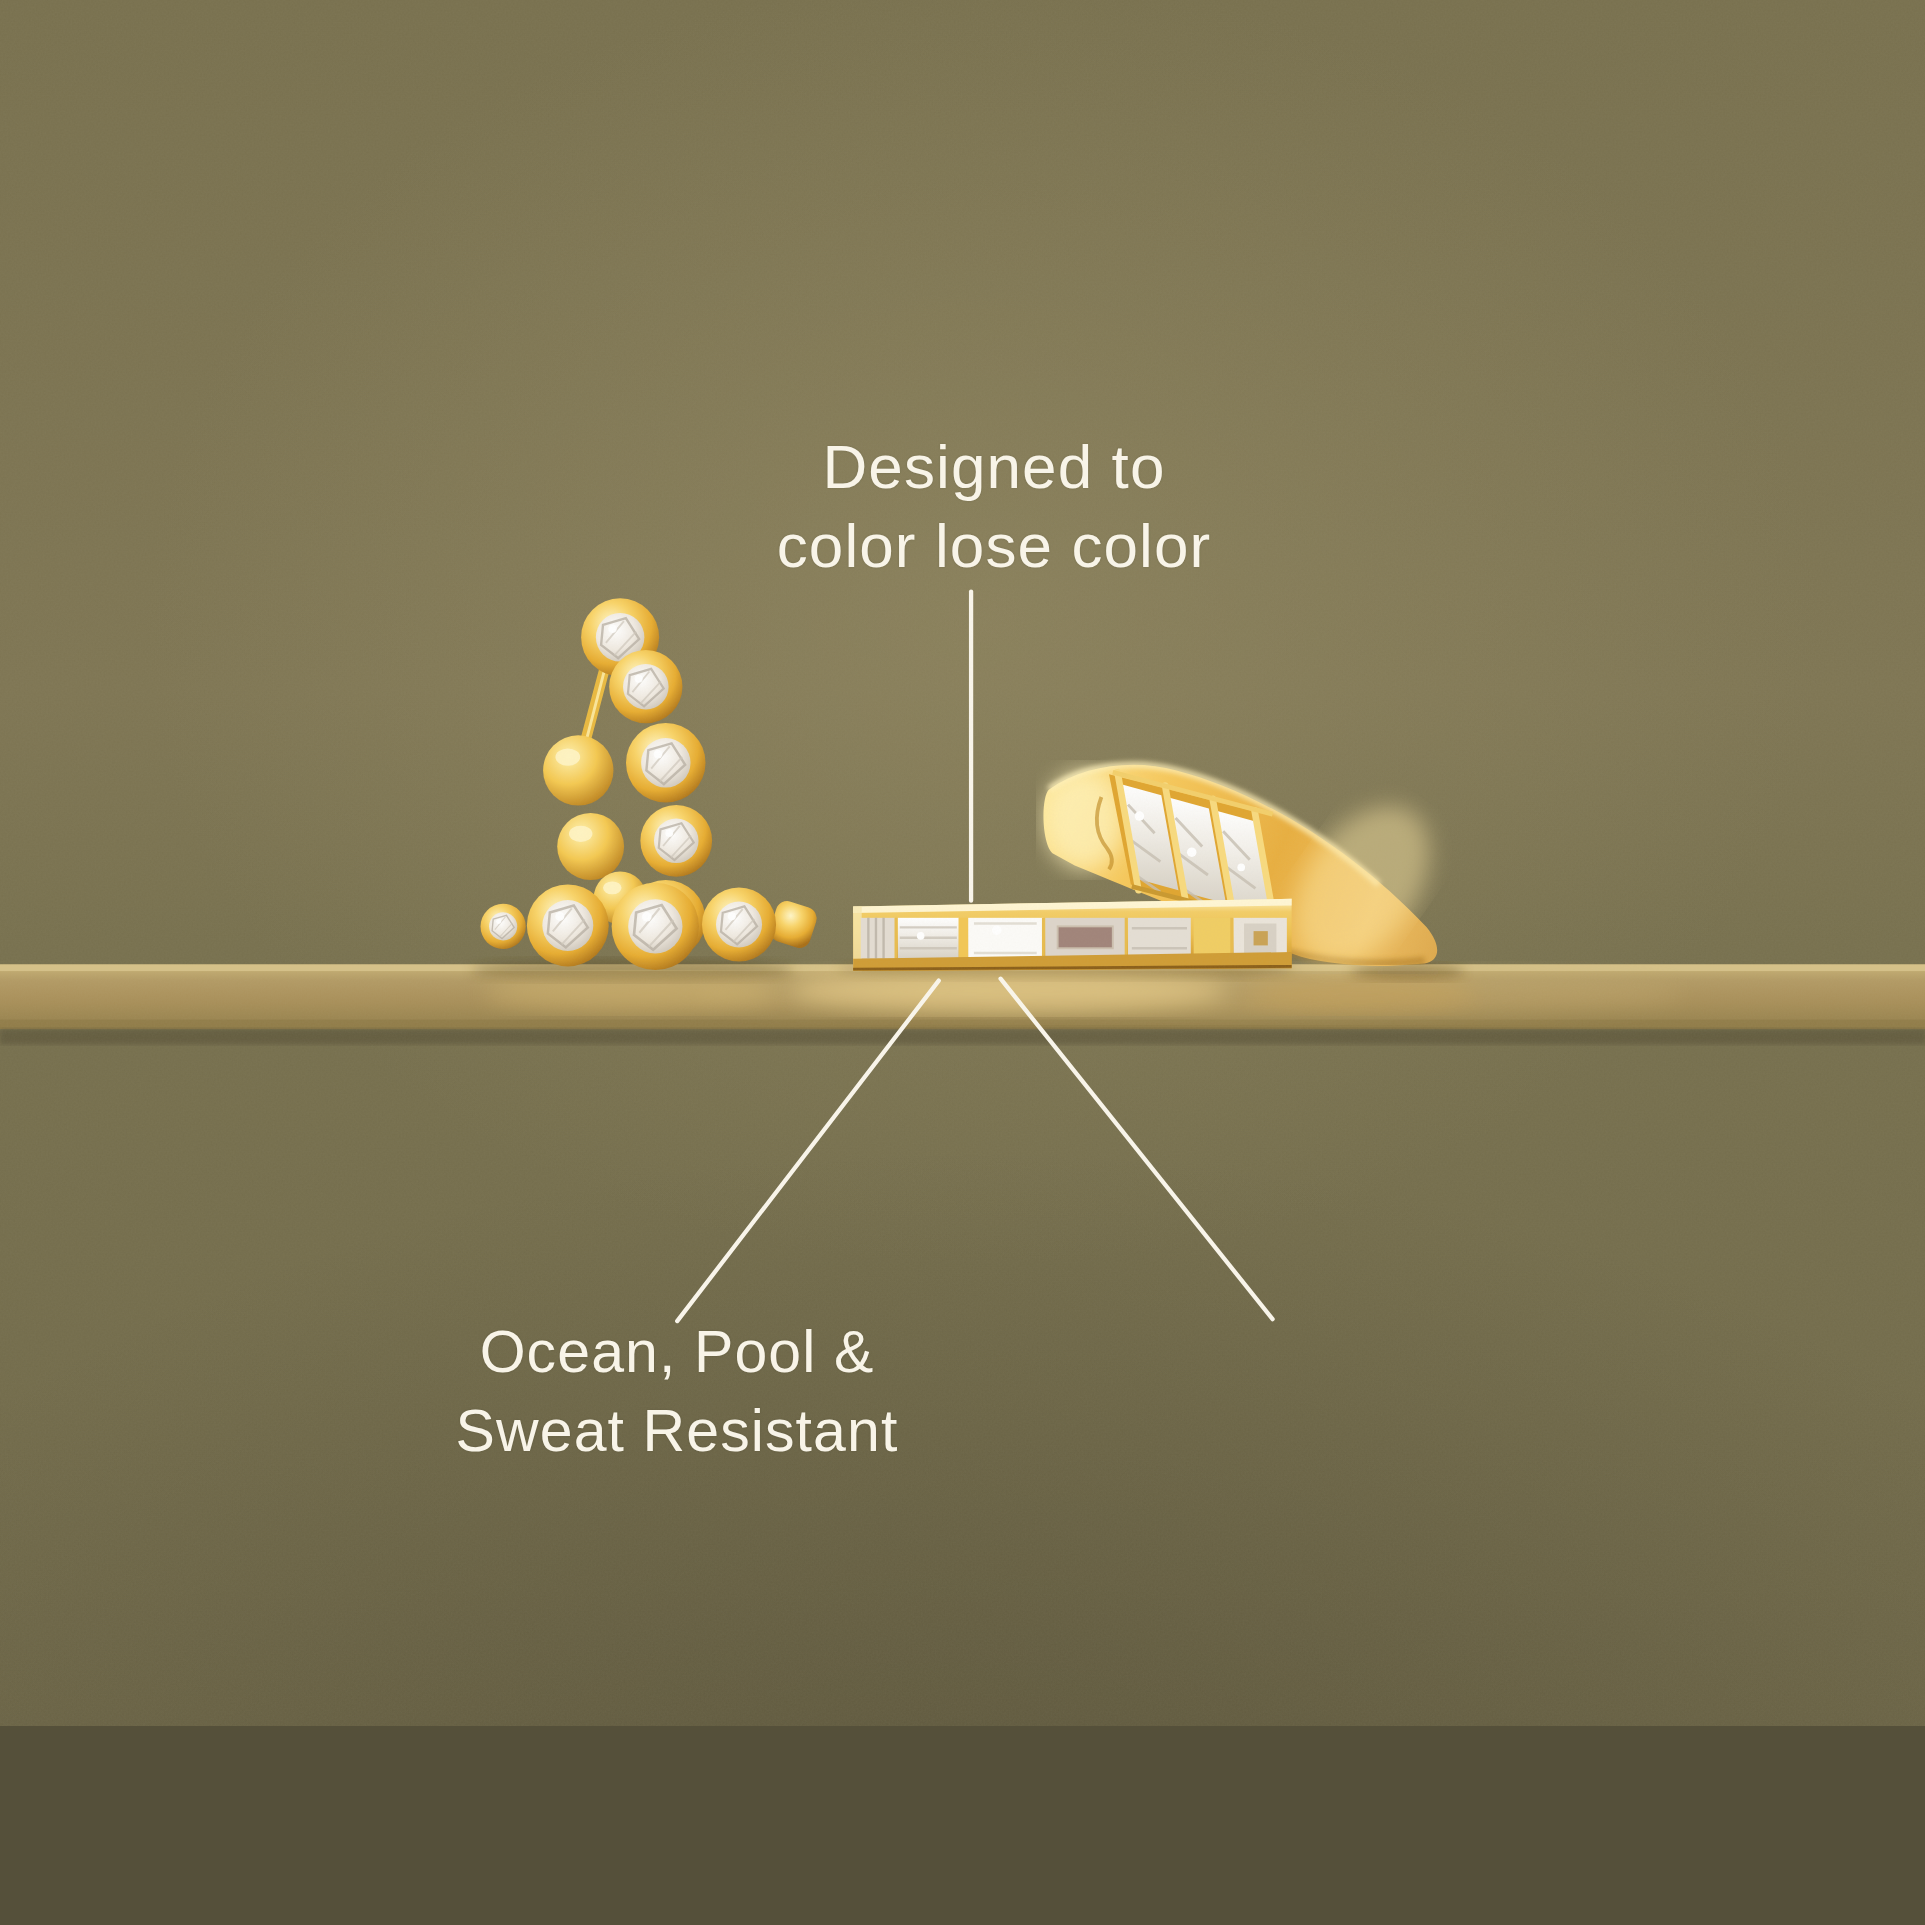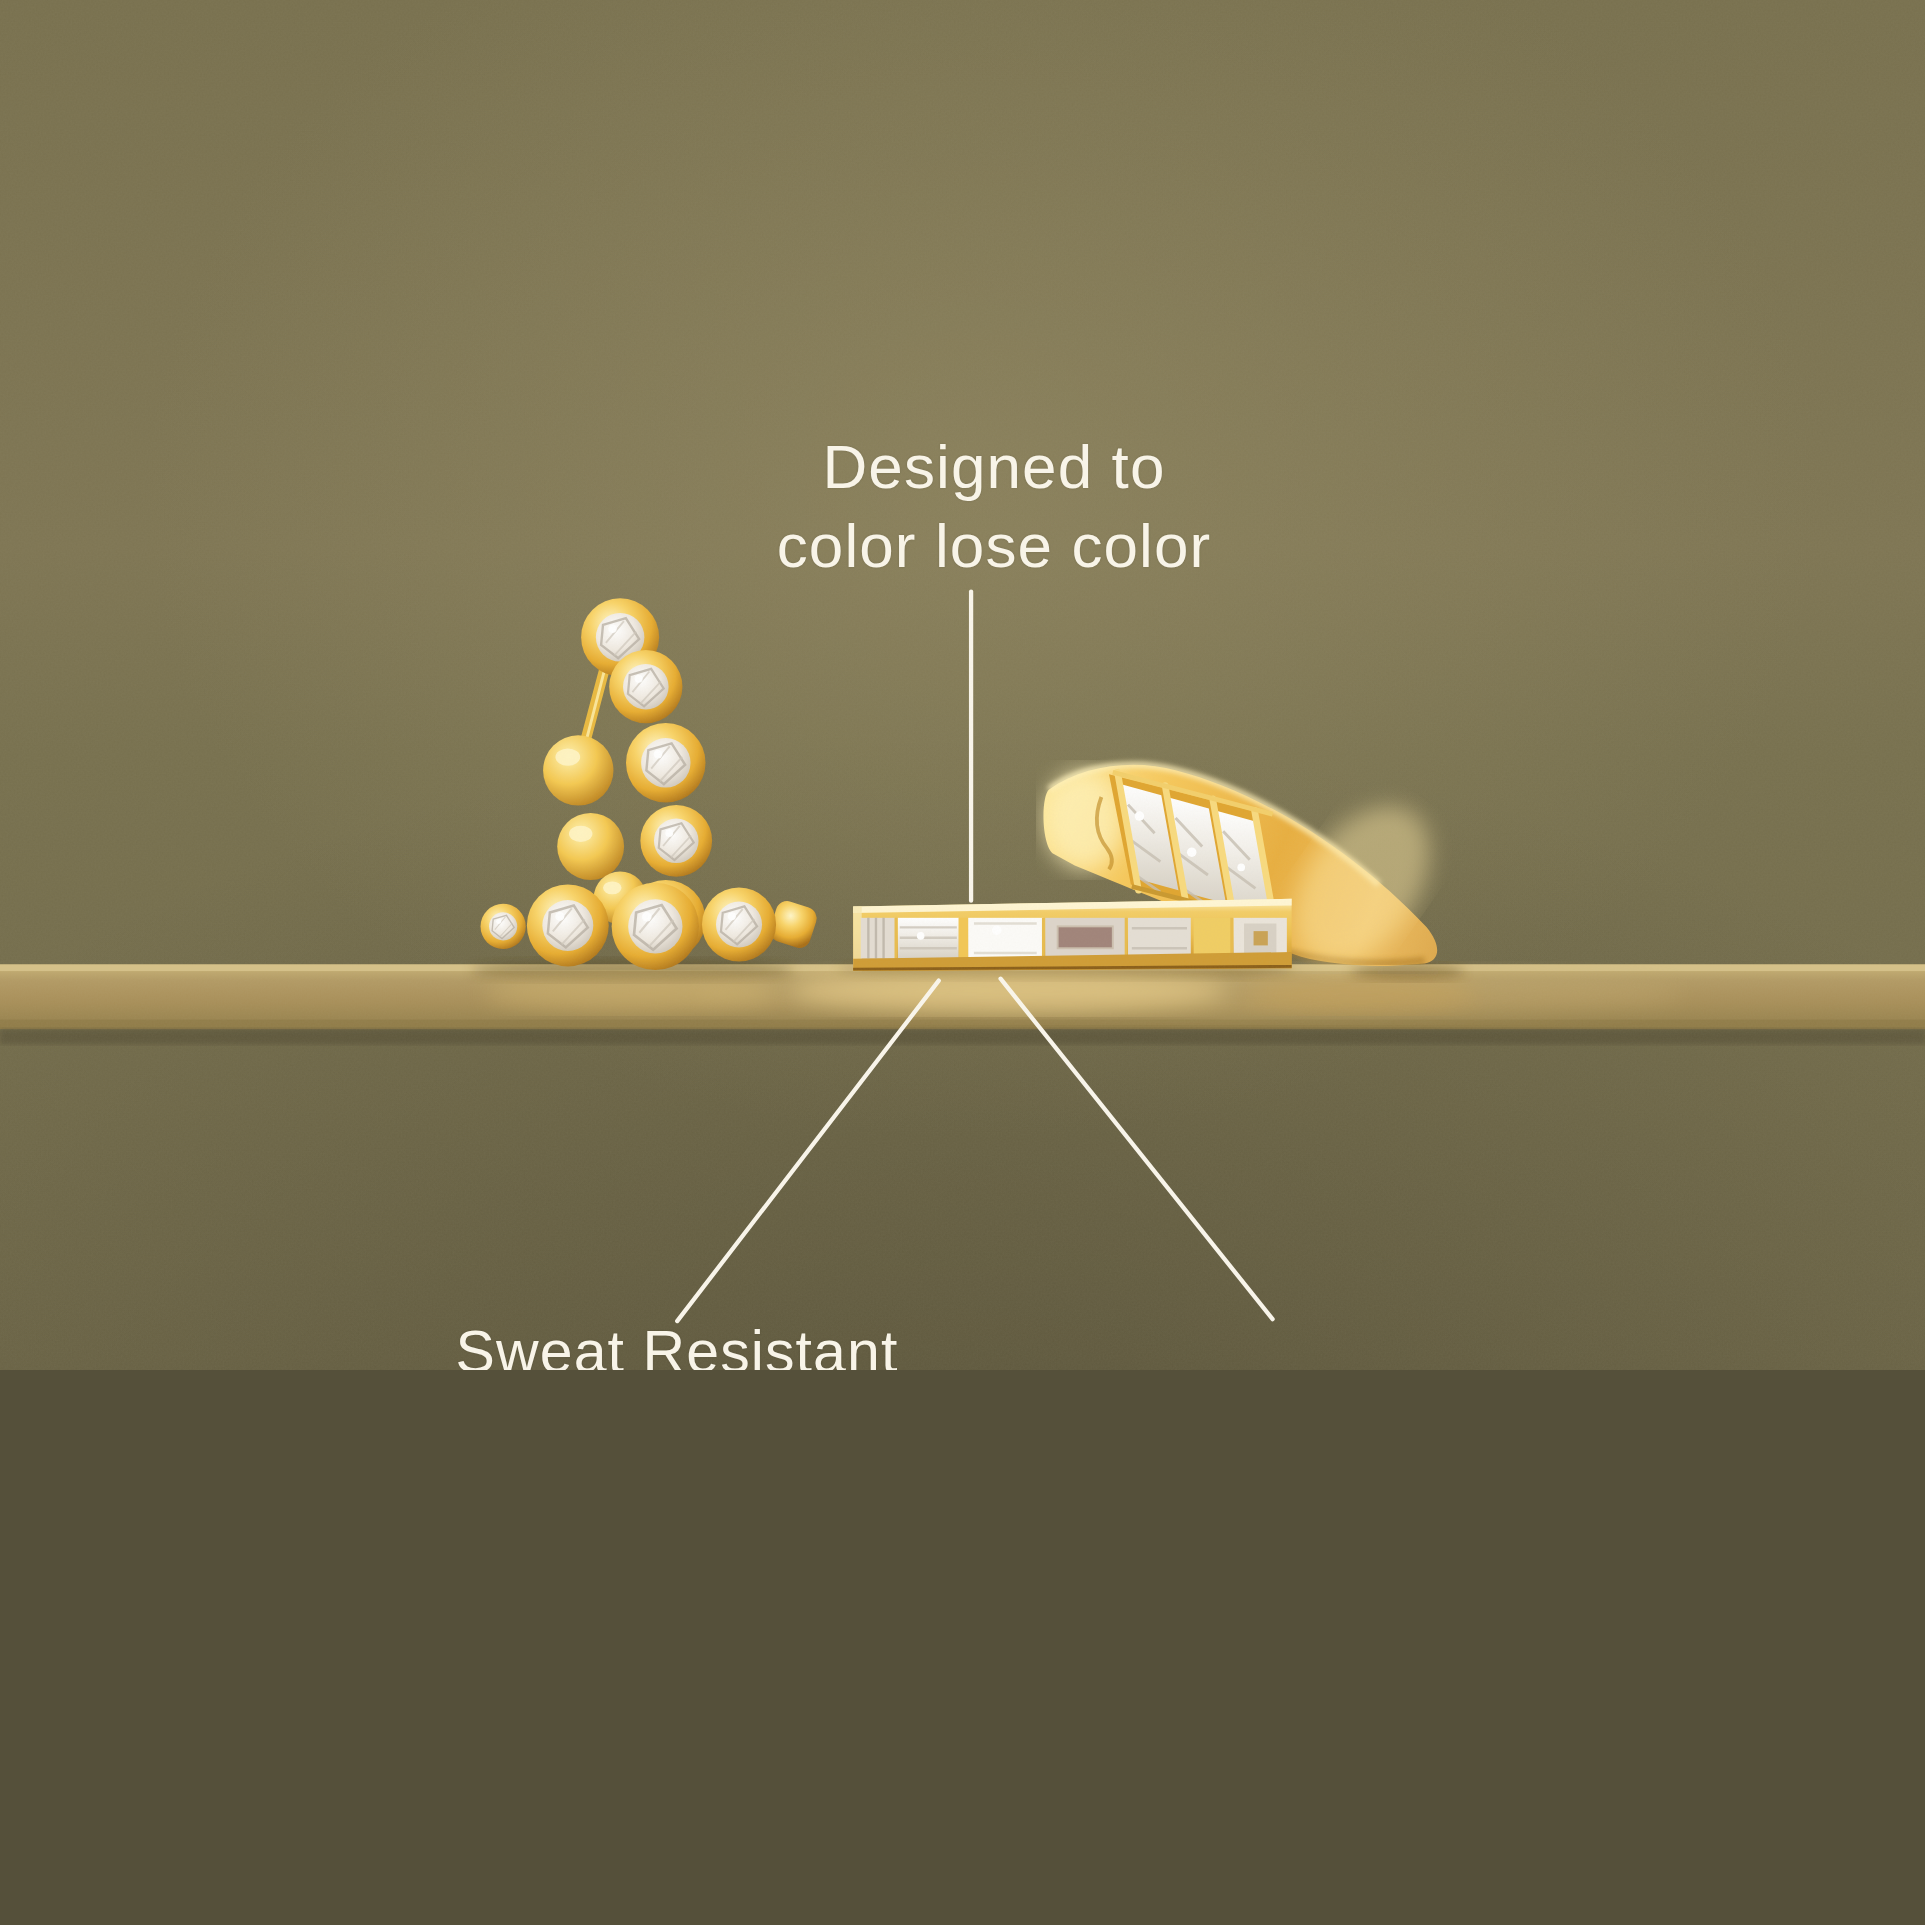--- a/index.html
+++ b/index.html
@@ -1,17 +1,17 @@
 <!DOCTYPE html>
 <html style="font-size:15px"><head>
 <meta charset="utf-8">
 <style>
   html,body{margin:0;padding:0;background:#55503a;}
   .stage{
-    position:relative;width:1926px;height:1370px;overflow:hidden;
+    position:relative;width:1926px;height:1726px;overflow:hidden;
     font-family:"Liberation Sans", sans-serif;
     background:
       radial-gradient(1236px 951px at 51% 36%, rgba(152,142,102,.45), rgba(152,142,102,0) 68%),
       radial-gradient(2283px 1427px at 50% 116%, rgba(60,55,38,.40), rgba(60,55,38,0) 60%),
       linear-gradient(180deg,#78704e 0%, #7e7553 40%, #77704e 55%, #6f6849 100%);
   }
   .stage::after{
     content:"";position:absolute;inset:0;pointer-events:none;
     background:radial-gradient(140% 140% at 50% 45%, rgba(0,0,0,0) 55%, rgba(30,27,17,.24) 100%);
   }
@@ -205,19 +205,20 @@
     </g>
 
     <rect x="0" y="0" width="2025" height="2025" filter="url(#grain)"></rect>
   </svg>
 
   <div class="callout callout-top">
     <span class="l">Designed to</span>
     <span class="l">color lose color</span>
   </div>
   <div class="callout callout-bl">
+    <span class="l">Ocean, Pool &amp;</span>
     <span class="l">Sweat Resistant</span>
   </div>
   <div class="callout callout-br">
   </div>
 
 </div>
 
 
 </body></html>

